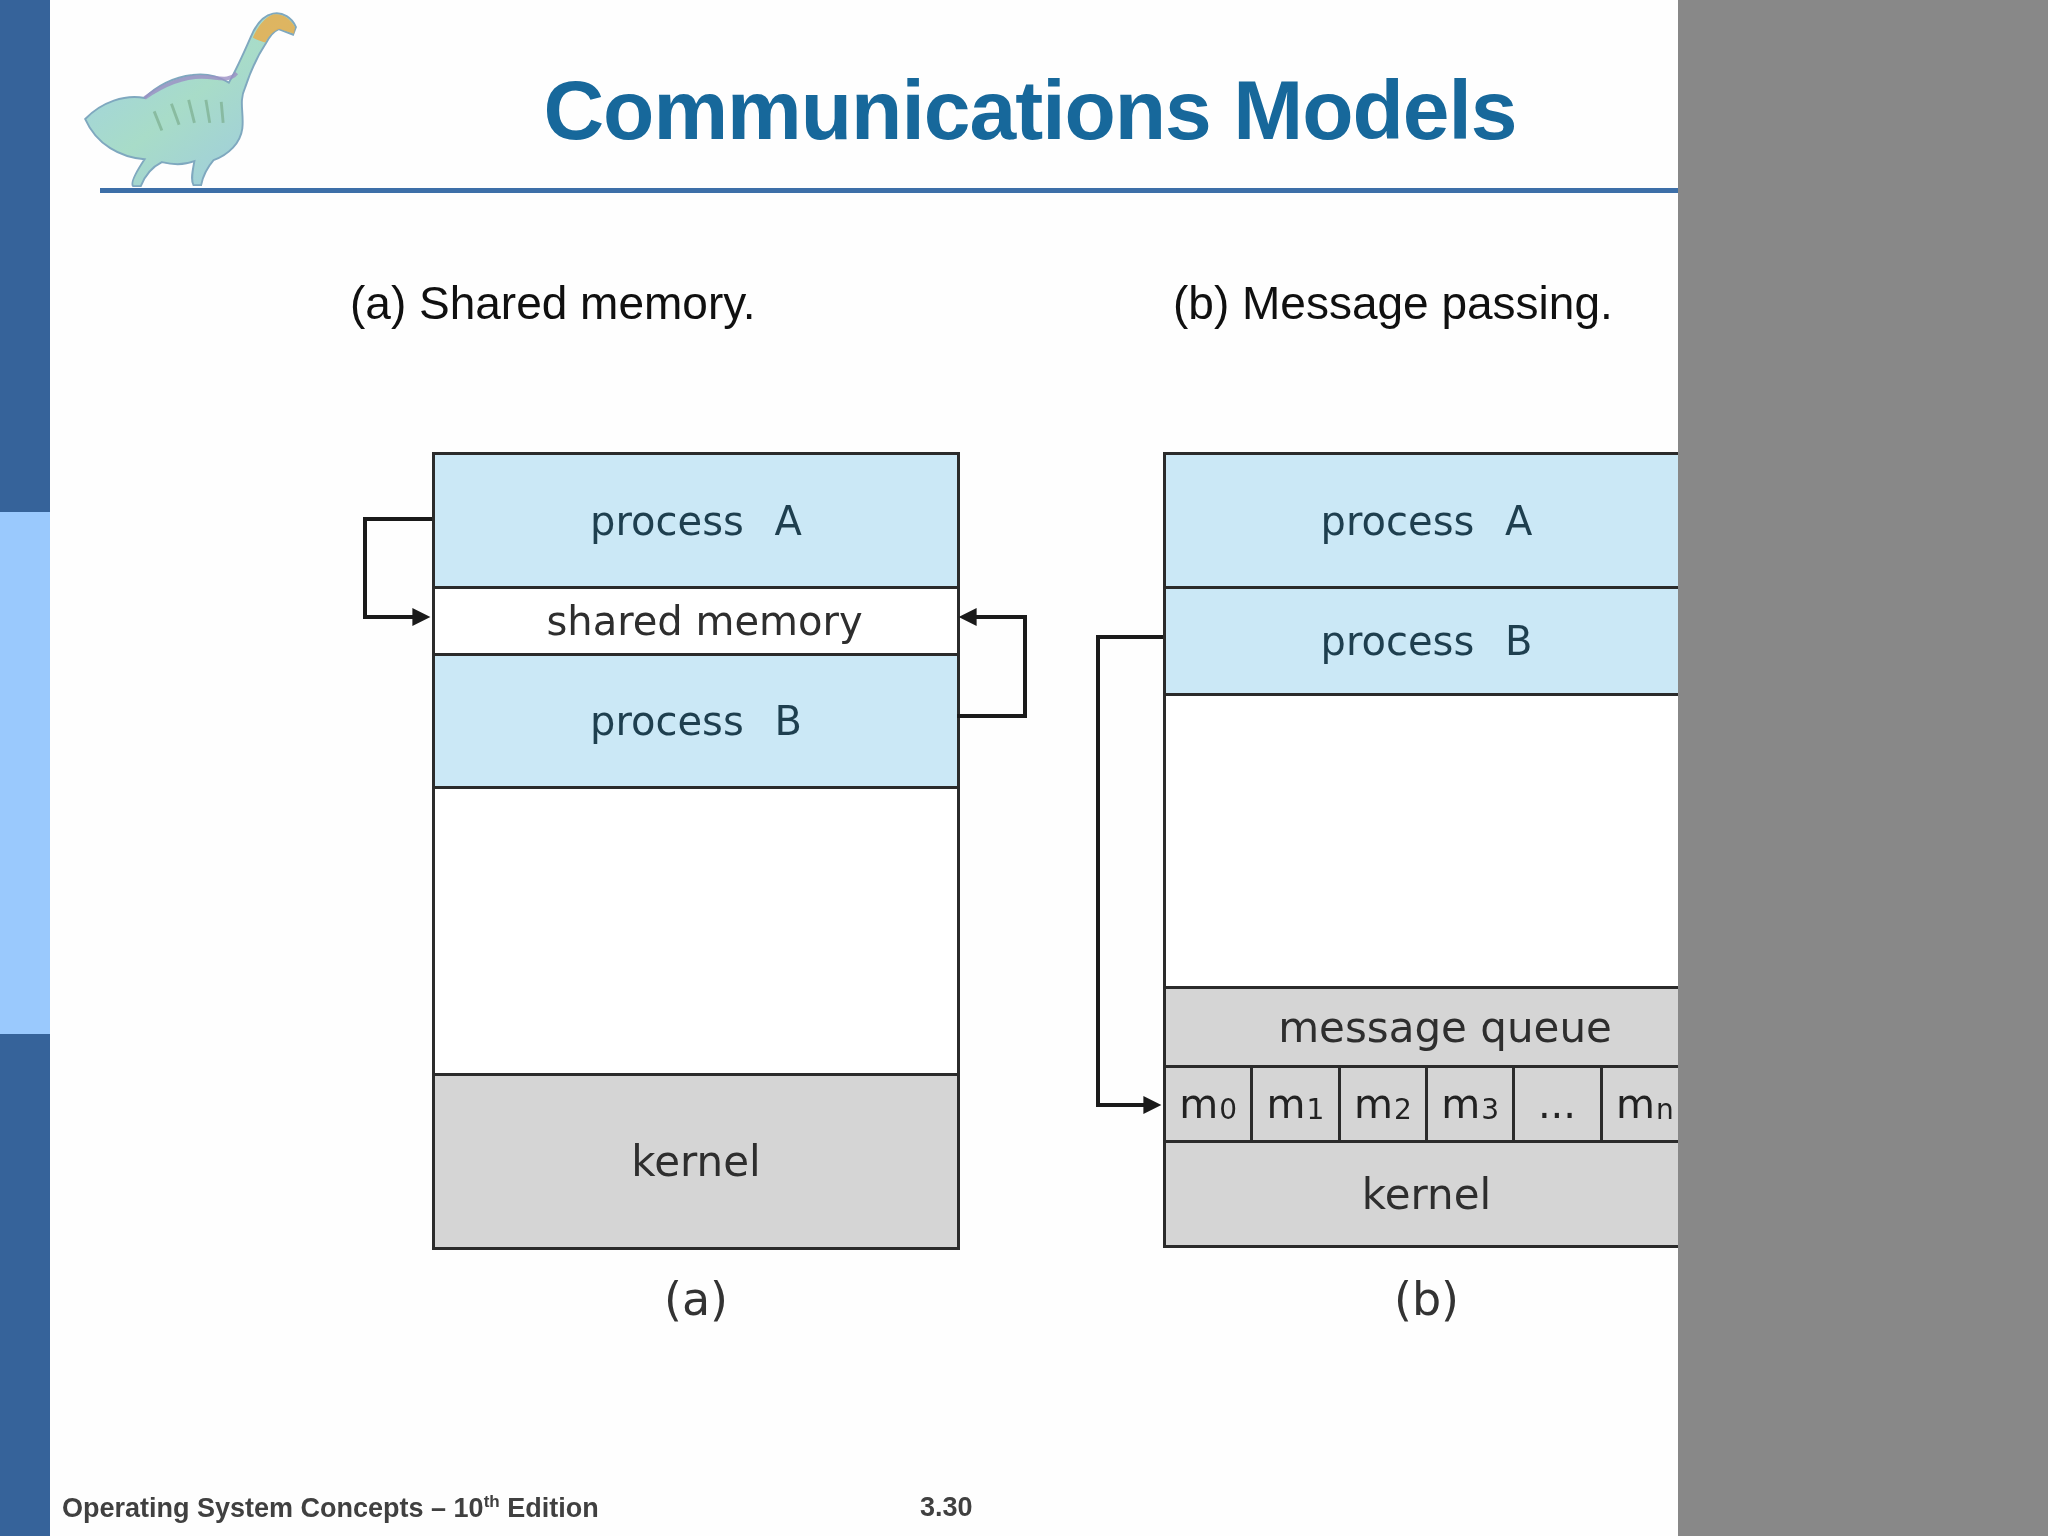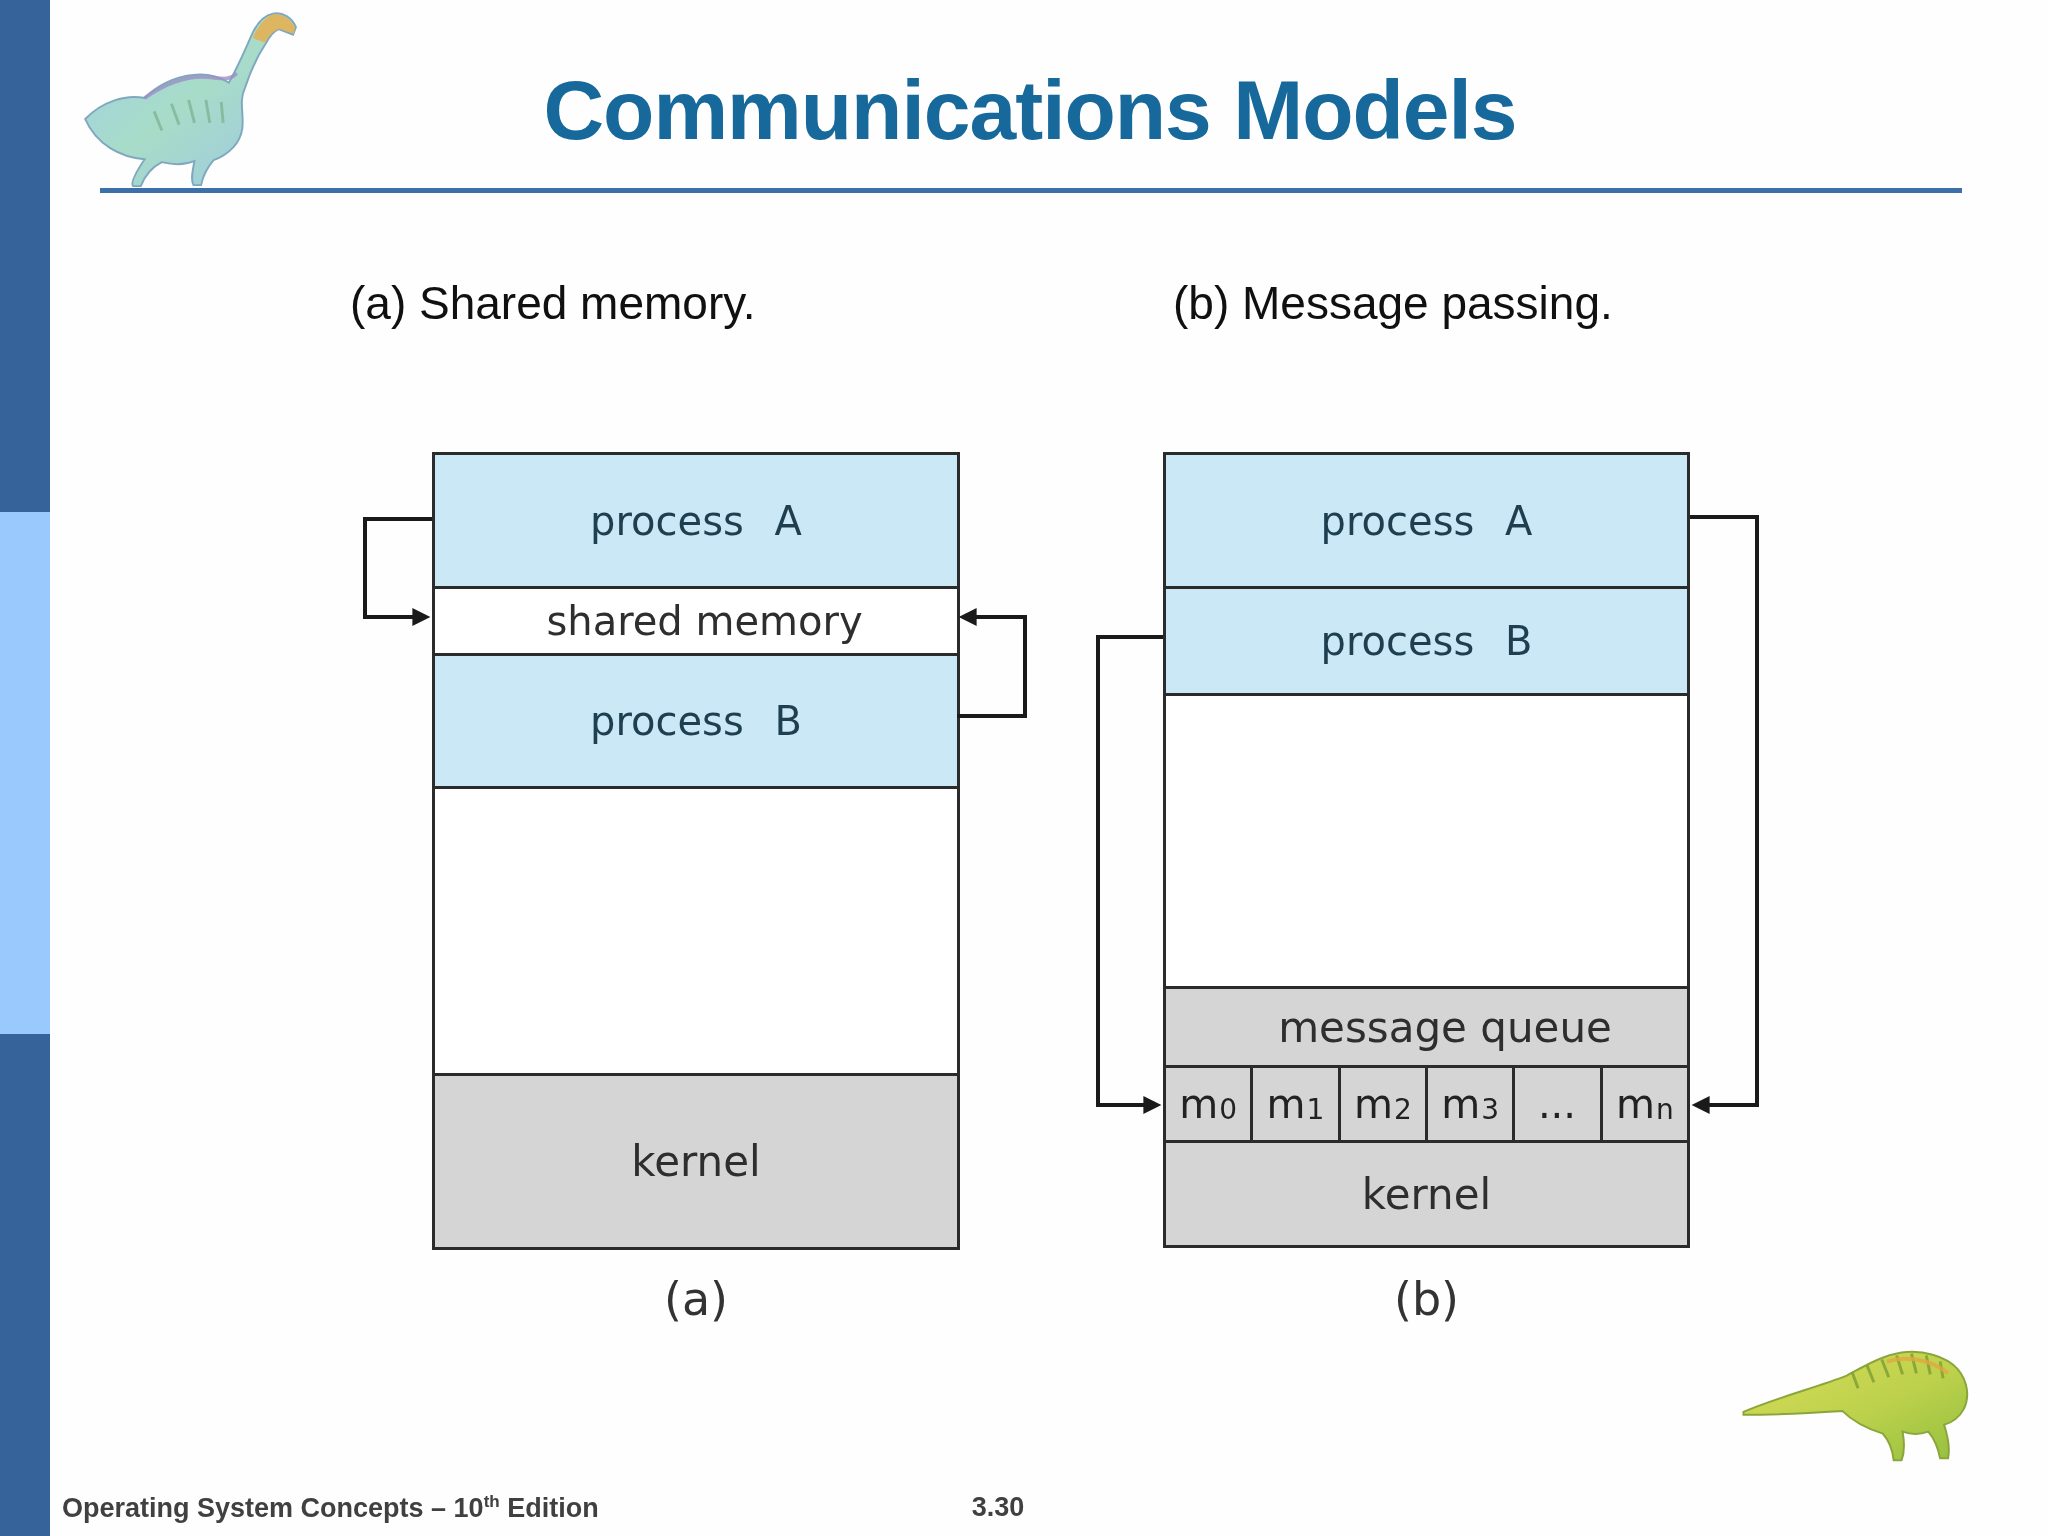--- a/index.html
+++ b/index.html
@@ -1,17 +1,17 @@
 <!DOCTYPE html>
 <html><head>
 <meta charset="utf-8">
 <style>
   html,body{margin:0;padding:0;background:#888;}
   #slide{
-    position:relative;width:2048px;height:1536px;background:#fefefe;
+    position:relative;width:1678px;height:1536px;background:#fefefe;
     overflow:hidden;font-family:"Liberation Sans",sans-serif;
   }
   .abs{position:absolute;}
   
   .side-seg{position:absolute;left:0;width:50px;}
   .seg-dark{background:#36639a;}
   .seg-light{background:#9ac9fd;}
   
   #title{
     position:absolute;left:350px;top:64px;width:1360px;
@@ -163,15 +163,15 @@
     <path fill="url(#dg2)" stroke="#8aa63a" stroke-width="2" d="M5,95 C40,80 80,70 110,58 C125,50 145,38 165,35 C185,32 210,38 222,52
          C232,64 234,80 228,92 C224,100 216,106 208,108 C212,120 214,132 212,142
          L204,142 C202,132 198,122 192,115 C184,118 174,118 166,115
          C168,126 168,136 165,144 L157,144 C156,134 152,124 146,117
          C130,112 115,104 105,94 C75,96 35,98 5,98 Z"></path>
     <path fill="none" stroke="#7d9c33" stroke-width="3" opacity="0.8" d="M115,55 l6,16 M130,48 l7,17 M145,42 l7,18 M160,38 l6,19 M175,36 l5,20 M190,38 l4,19 M204,44 l3,17"></path>
     <path fill="none" stroke="#e0a93f" stroke-width="4" opacity="0.8" d="M150,44 C170,38 195,42 212,56"></path>
   </svg>
 
   <div class="footer" style="left:62px;"><span>Operating System Concepts – 10</span><sup>th</sup><span> Edition</span></div>
-  <div class="footer" style="left:898px;width:200px;text-align:center;">3.30</div>
+  <div class="footer" style="left:920px;width:200px;text-align:left;">3.30</div>
 
 </div>
 
 </body></html>

